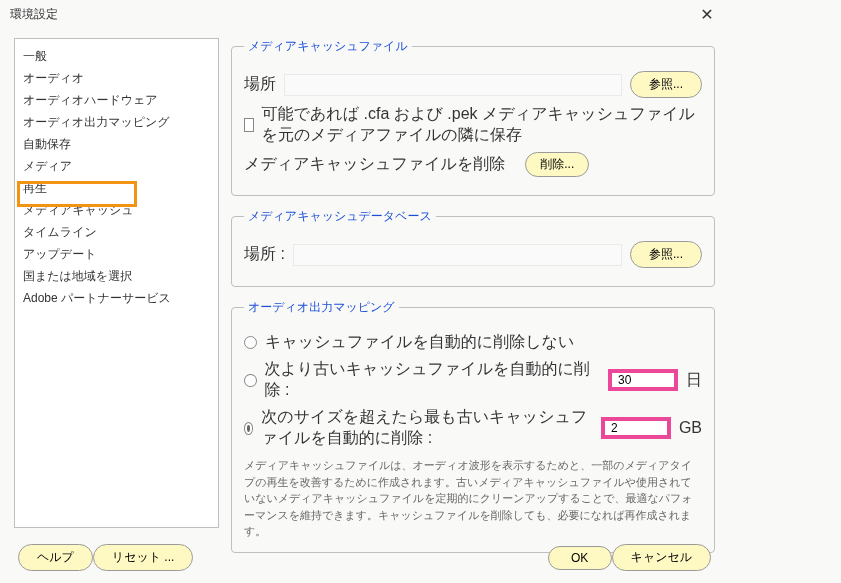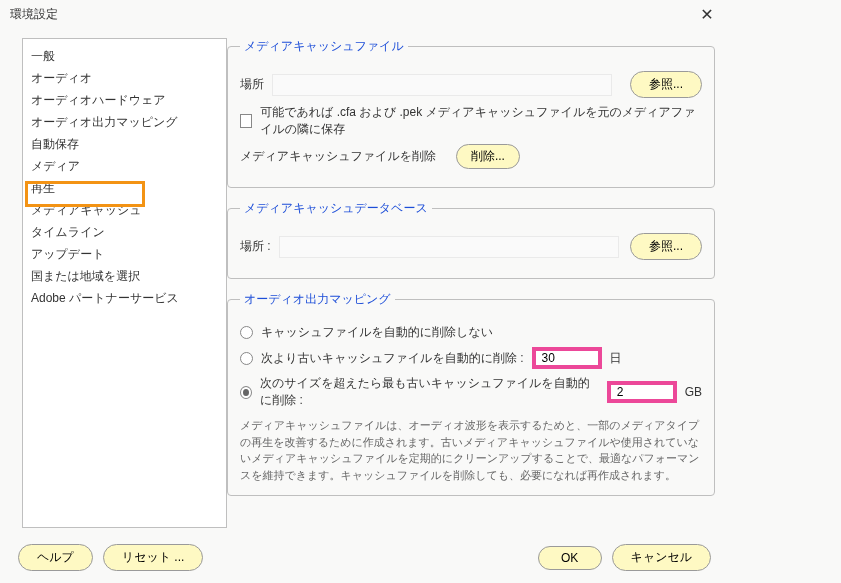--- a/index.html
+++ b/index.html
@@ -31,23 +31,22 @@
     cursor: pointer;
     width: 24px;
     height: 24px;
     display: flex;
     align-items: center;
     justify-content: center;
   }
   .body {
     display: flex;
     padding: 10px 14px 0 14px;
-    gap: 0;
+    gap: 12px;
     height: 500px;
-    margin-left: 8px;
   }
   .sidebar {
     width: 205px;
     border: 1px solid #bfbfbf;
     background: #fff;
     padding: 6px 0;
     position: relative;
   }
   .sidebar-item {
     padding: 2px 8px;
@@ -81,21 +80,21 @@
     font-size: 12px;
     padding: 0 4px;
     color: #1d4ed8;
   }
   .row {
     display: flex;
     align-items: center;
     gap: 8px;
     margin: 6px 0;
   }
-  .label { font-size: 12px; }
+  .label { font-size: 16px; }
   .path-field {
     flex: 1;
     max-width: 340px;
     height: 22px;
     background: #fafafa;
     border: 1px solid #eaeaea;
   }
   .btn {
     border: 1px solid #9a9a9a;
     border-radius: 14px;
@@ -148,21 +147,20 @@
     max-width: 500px;
   }
   .footer {
     position: absolute;
     left: 0;
     right: 0;
     bottom: 12px;
     display: flex;
     align-items: center;
     padding: 0 18px;
-    gap: 10px;
   }
   .footer .spacer { flex: 1; }
   .path-wrap { display:flex; align-items:center; gap:8px; flex:1; }
   .row-space { justify-content: space-between; }
 </style>
 </head>
 <body>
 
 <div class="dialog">
 

